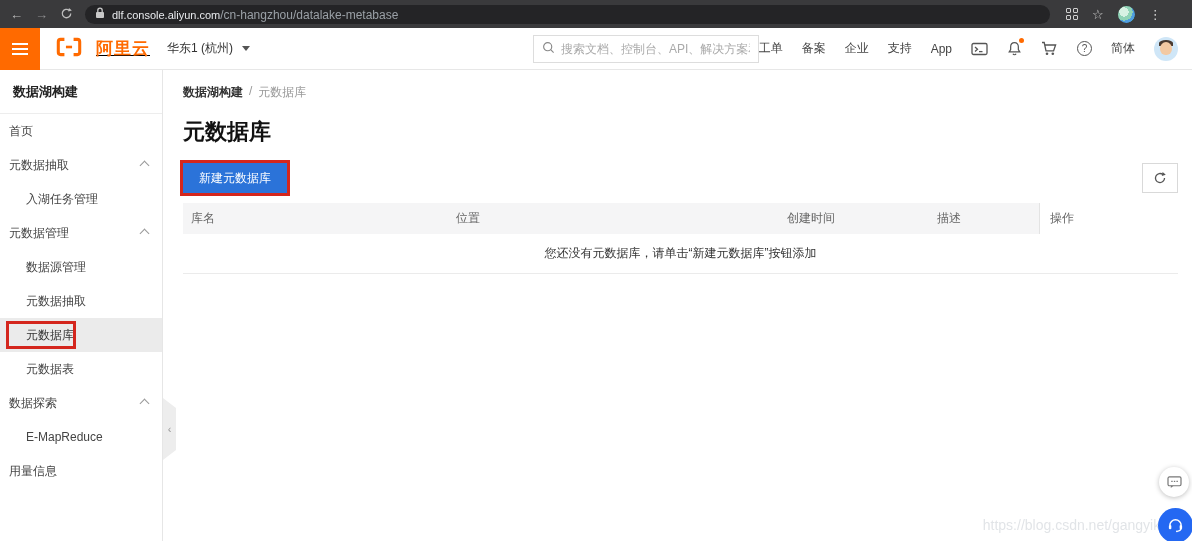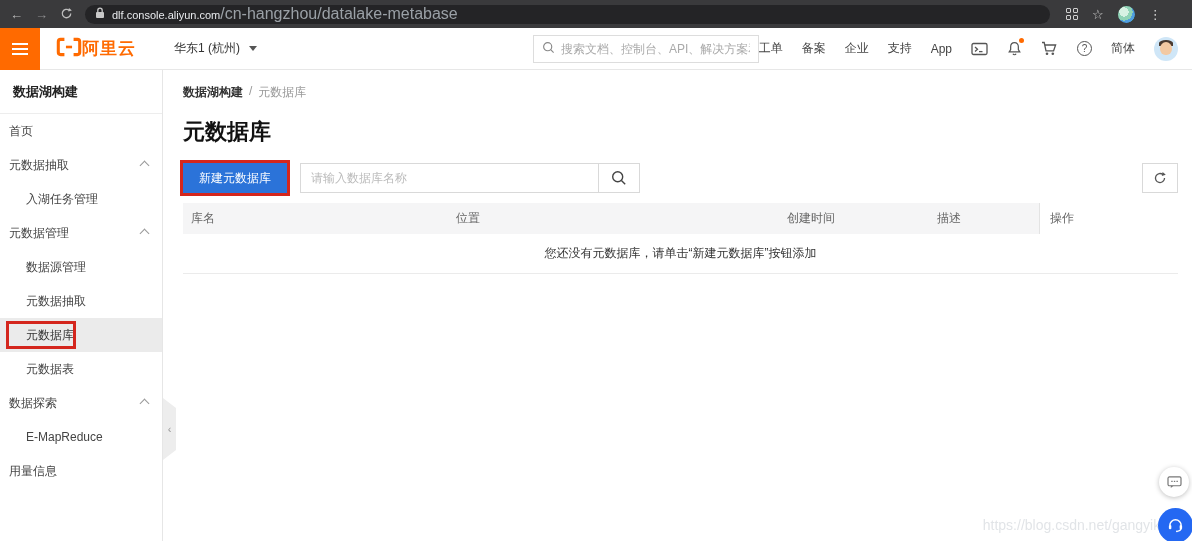--- a/index.html
+++ b/index.html
@@ -5,35 +5,35 @@
   * { margin:0; padding:0; box-sizing:border-box; }
   html,body { width:1192px; height:541px; overflow:hidden; }
   body { font-family:"Liberation Sans","DejaVu Sans",sans-serif; position:relative; background:#fff; }
 
   
   .chrome { height:28px; background:#3a3a3c; display:flex; align-items:center; padding:0 10px; gap:12px; }
   .chrome .navbtn { color:#bdbdbd; font-size:13px; line-height:1; cursor:default; }
   .chrome .navbtn.fwd { color:#8f8f91; }
   .urlbar { flex:1; height:19px; background:#242426; border-radius:10px; display:flex; align-items:center; padding:0 10px; gap:7px; max-width:965px; }
   .url-domain { color:#e8eaed; font-size:11px; }
-  .url-path { color:#9aa0a6; font-size:16px; }
+  .url-path { color:#9aa0a6; font-size:12px; }
   .chrome-right { display:flex; align-items:center; gap:14px; margin-left:4px; }
   .grid-ic { display:grid; grid-template-columns:5px 5px; grid-template-rows:5px 5px; gap:2px; }
   .grid-ic span { background:transparent; border:1.3px solid #cfcfcf; border-radius:1px; }
   .star { color:#cfcfcf; font-size:13px; }
   .profile-av { width:17px; height:17px; border-radius:50%; background:radial-gradient(circle at 35% 35%, #d7f2e3 0 30%, #8fd3b6 30% 55%, #4f9ee0 55% 75%, #2f6f4f 75% 100%); }
   .dots { color:#cfcfcf; font-size:13px; letter-spacing:0; }
 
   
   .conhead { height:42px; background:#fff; border-bottom:1px solid #e7e7e7; display:flex; align-items:center; position:relative; }
   .burger { width:40px; height:42px; background:#ff6a00; display:flex; flex-direction:column; justify-content:center; align-items:center; gap:3px; cursor:pointer; }
   .burger i { display:block; width:16px; height:2px; background:#fff; }
-  .logo { display:flex; align-items:center; gap:0; margin-left:16px; cursor:pointer; }
+  .logo { display:flex; align-items:center; gap:14px; margin-left:16px; cursor:pointer;text-decoration:underline; }
   .logo-text { color:#ff6a00; font-size:17px; font-weight:bold; letter-spacing:1px; }
-  .region { display:flex; align-items:center; gap:9px; margin-left:38px; font-size:12px; color:#333; cursor:pointer; }
+  .region { display:flex; align-items:center; gap:9px; margin-left:17px; font-size:12px; color:#333; cursor:pointer; }
   .caret-down { width:0; height:0; border-left:4px solid transparent; border-right:4px solid transparent; border-top:5px solid #555; }
   .head-search { position:absolute; left:533px; top:7px; width:226px; height:28px; border:1px solid #ddd; background:#fff; display:flex; align-items:center; padding:0 8px; gap:6px; }
   .head-search input { border:none; outline:none; font-size:12px; color:#333; width:100%; background:transparent; font-family:inherit; }
   .head-search input::placeholder { color:#aaa; }
   .head-right { margin-left:auto; display:flex; align-items:center; gap:19px; padding-right:14px; font-size:12px; color:#444; }
   .head-right .hn { cursor:pointer; }
   .hicon { position:relative; display:flex; align-items:center; cursor:pointer; }
   .bell-dot { position:absolute; top:-3px; right:-2px; width:5px; height:5px; border-radius:50%; background:#ff6a00; }
   .help-circ { width:15px; height:15px; border:1.3px solid #555; border-radius:50%; font-size:10px; color:#555; display:flex; align-items:center; justify-content:center; }
   .user-av { width:24px; height:24px; border-radius:50%; background:#cfe6f7; overflow:hidden; position:relative; }
@@ -233,29 +233,20 @@
   <div class="main">
     <div class="crumb">
       <span class="root">数据湖构建</span>
       <span>/</span>
       <span>元数据库</span>
     </div>
     <div class="page-title">元数据库</div>
 
     <div class="toolbar">
       <button class="btn-create">新建元数据库</button>
-      <div class="db-search">
-        <input type="text" placeholder="请输入数据库名称" style="">
-        <span class="btn-sq">
-          <svg width="16" height="16" viewBox="0 0 16 16">
-              <circle cx="6.7" cy="6.7" r="5" fill="none" stroke="#444" stroke-width="1.4"></circle>
-              <line x1="10.4" y1="10.4" x2="14.2" y2="14.2" stroke="#444" stroke-width="1.4"></line>
-            </svg>
-        </span>
-      </div>
       <span class="btn-refresh">
         <svg width="14" height="14" viewBox="0 0 16 16">
             <path d="M13.2 8a5.2 5.2 0 1 1-1.8-3.9" fill="none" stroke="#555" stroke-width="1.5"></path>
             <path d="M11 1.2 L14.6 4.4 L10.1 5.6 Z" fill="#555"></path>
           </svg>
       </span>
     </div>
 
     <div class="tbl-head">
       <span class="th c0">库名</span>

